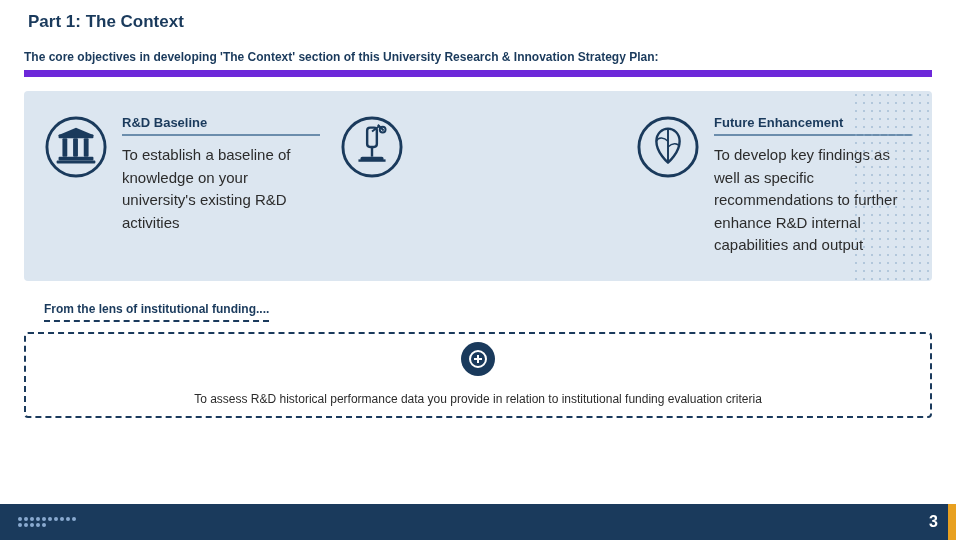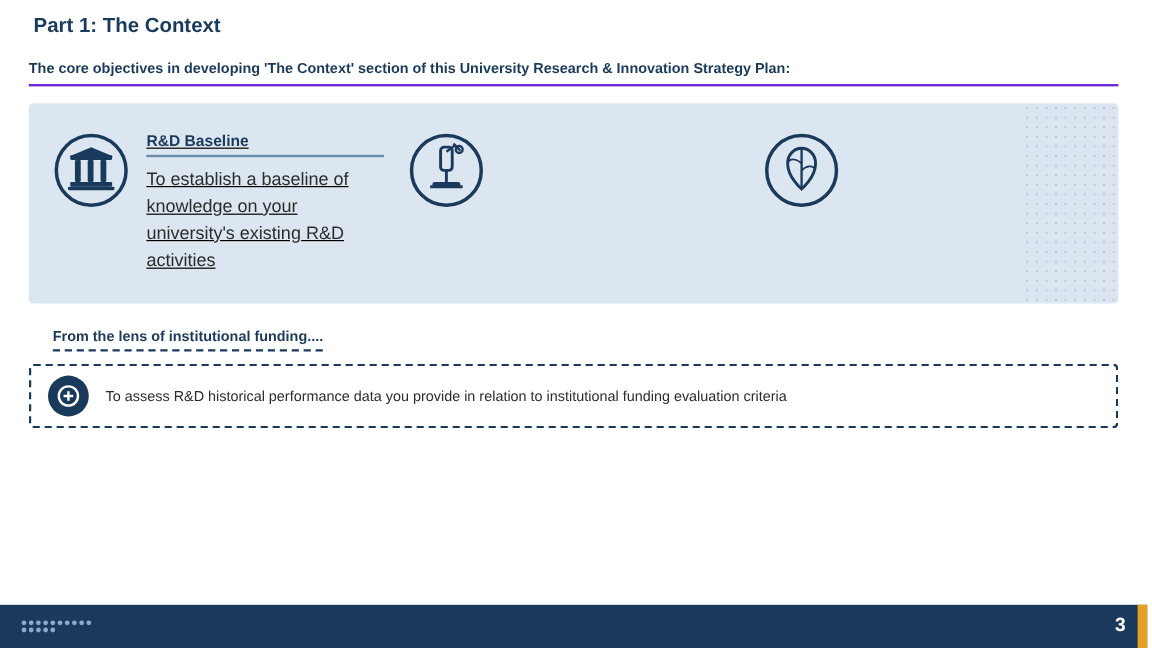--- a/index.html
+++ b/index.html
@@ -26,21 +26,21 @@
       font-weight: bold;
       color: #1a3a5c;
       margin-bottom: 18px;
       padding-left: 4px;
     }
 
     .subtitle {
       font-size: 12px;
       font-weight: bold;
       color: #1a3a5c;
-      border-bottom: 2px solid #6d28d9;
+      border-bottom: 7px solid #6d28d9;
       padding-bottom: 6px;
       margin-bottom: 14px;
     }
 
     .cards-area {
       background: #dce6f0;
       border-radius: 4px;
       padding: 24px 20px;
       display: flex;
       gap: 20px;
@@ -78,21 +78,20 @@
       justify-content: center;
     }
 
     .card-icon svg {
       width: 62px;
       height: 62px;
     }
 
     .card-content {
       flex: 1;
-      text-decoration: underline;
     }
 
     .card-title {
       font-size: 13px;
       font-weight: bold;
       color: #1a3a5c;
       border-bottom: 2px solid #6b8dac;
       padding-bottom: 4px;
       margin-bottom: 8px;
     }
@@ -115,20 +114,21 @@
     }
 
     .assess-box {
       border: 2px dashed #1a3a5c;
       border-radius: 4px;
       padding: 8px 14px;
       display: flex;
       align-items: center;
       gap: 14px;
       margin-bottom: 12px;
+      flex-direction: column;
     }
 
     .assess-icon {
       width: 34px;
       height: 34px;
       background: #1a3a5c;
       border-radius: 50%;
       display: flex;
       align-items: center;
       justify-content: center;
@@ -241,20 +241,24 @@
       <div class="card-icon">
         <svg viewBox="0 0 64 64" fill="none" xmlns="http://www.w3.org/2000/svg">
           <circle cx="32" cy="32" r="30" stroke="#1a3a5c" stroke-width="3" fill="none"></circle>
 
           <path d="M32 48 C32 48 20 38 20 26 C20 18 26 13 32 13 C38 13 44 18 44 26 C44 38 32 48 32 48Z" stroke="#1a3a5c" stroke-width="2.5" fill="none"></path>
           <line x1="32" y1="13" x2="32" y2="48" stroke="#1a3a5c" stroke-width="2"></line>
           <path d="M32 26 C28 22 22 21 20 26" stroke="#1a3a5c" stroke-width="1.5" fill="none"></path>
           <path d="M32 32 C36 28 42 27 44 32" stroke="#1a3a5c" stroke-width="1.5" fill="none"></path>
         </svg>
       </div>
+      <div class="card-content">
+        <div class="card-title">Future Enhancement</div>
+        <div class="card-text">To develop key findings as well as specific recommendations to further enhance R&amp;D internal capabilities and output</div>
+      </div>
     </div>
 
   </div>
 
   <div class="from-lens">From the lens of institutional funding....</div>
 
   <div class="assess-box">
     <div class="assess-icon">
       <svg width="20" height="20" viewBox="0 0 20 20" fill="none">
         <circle cx="10" cy="10" r="8" stroke="#fff" stroke-width="2" fill="none"></circle>

